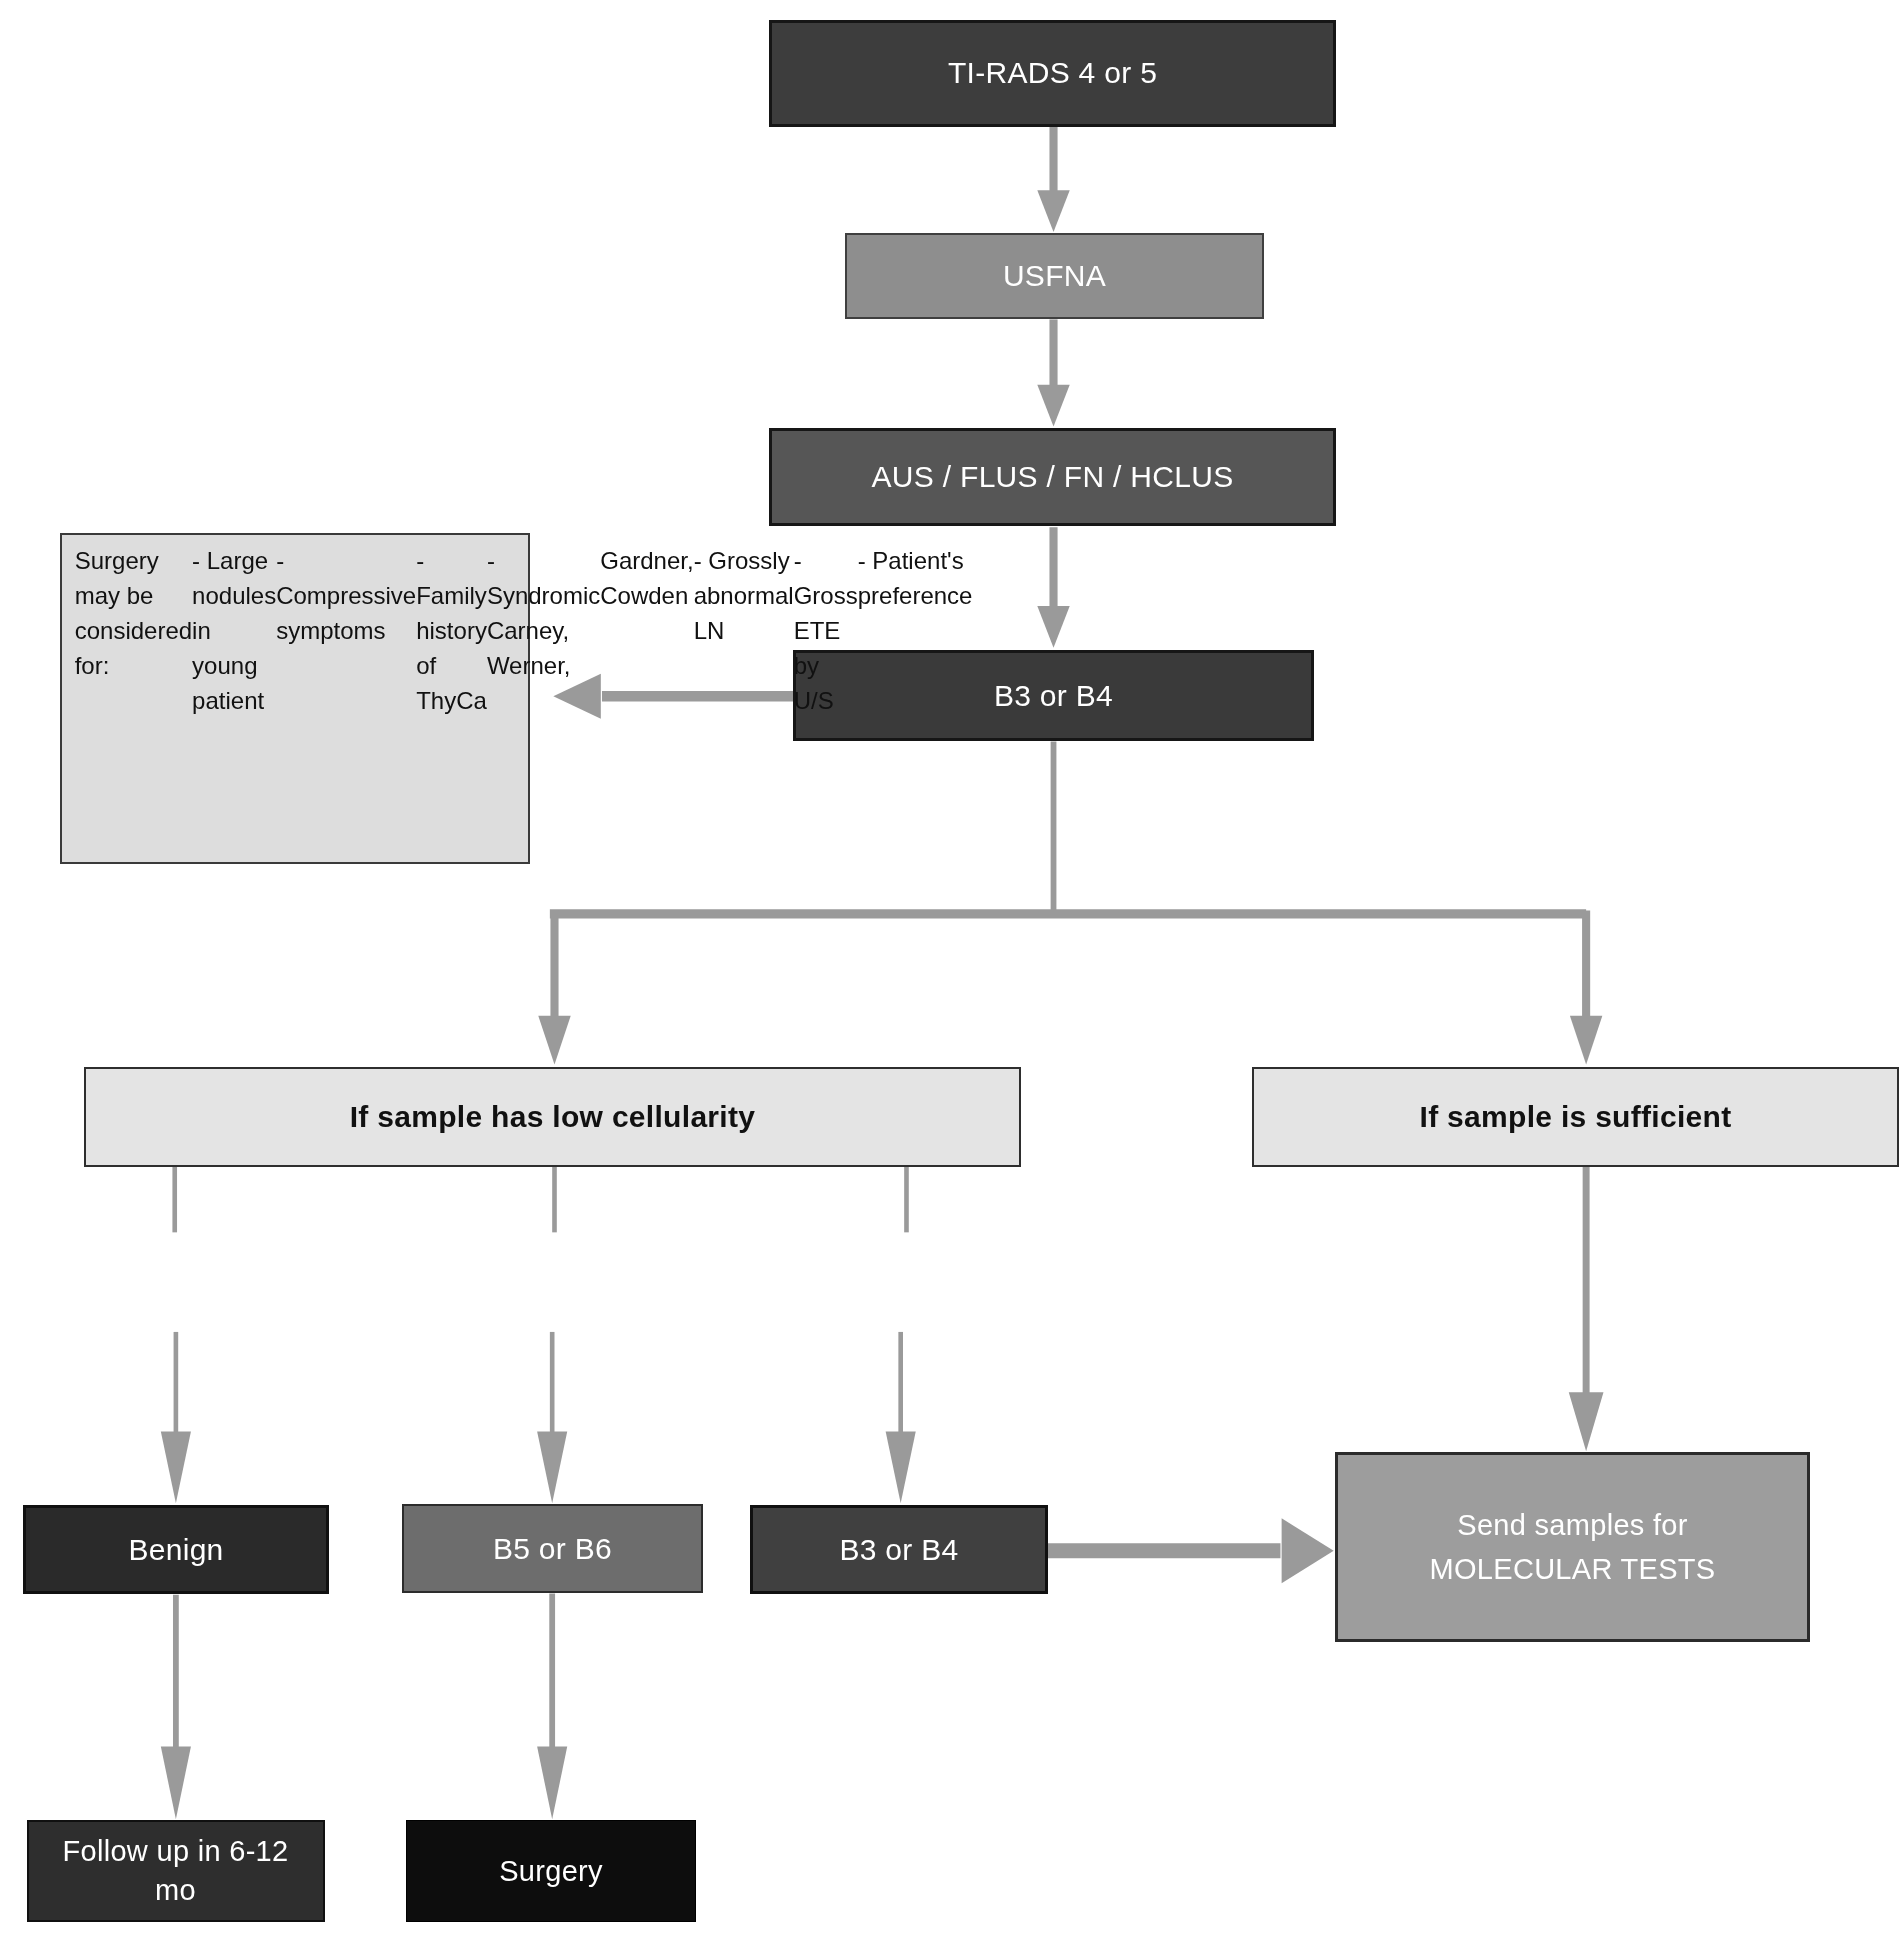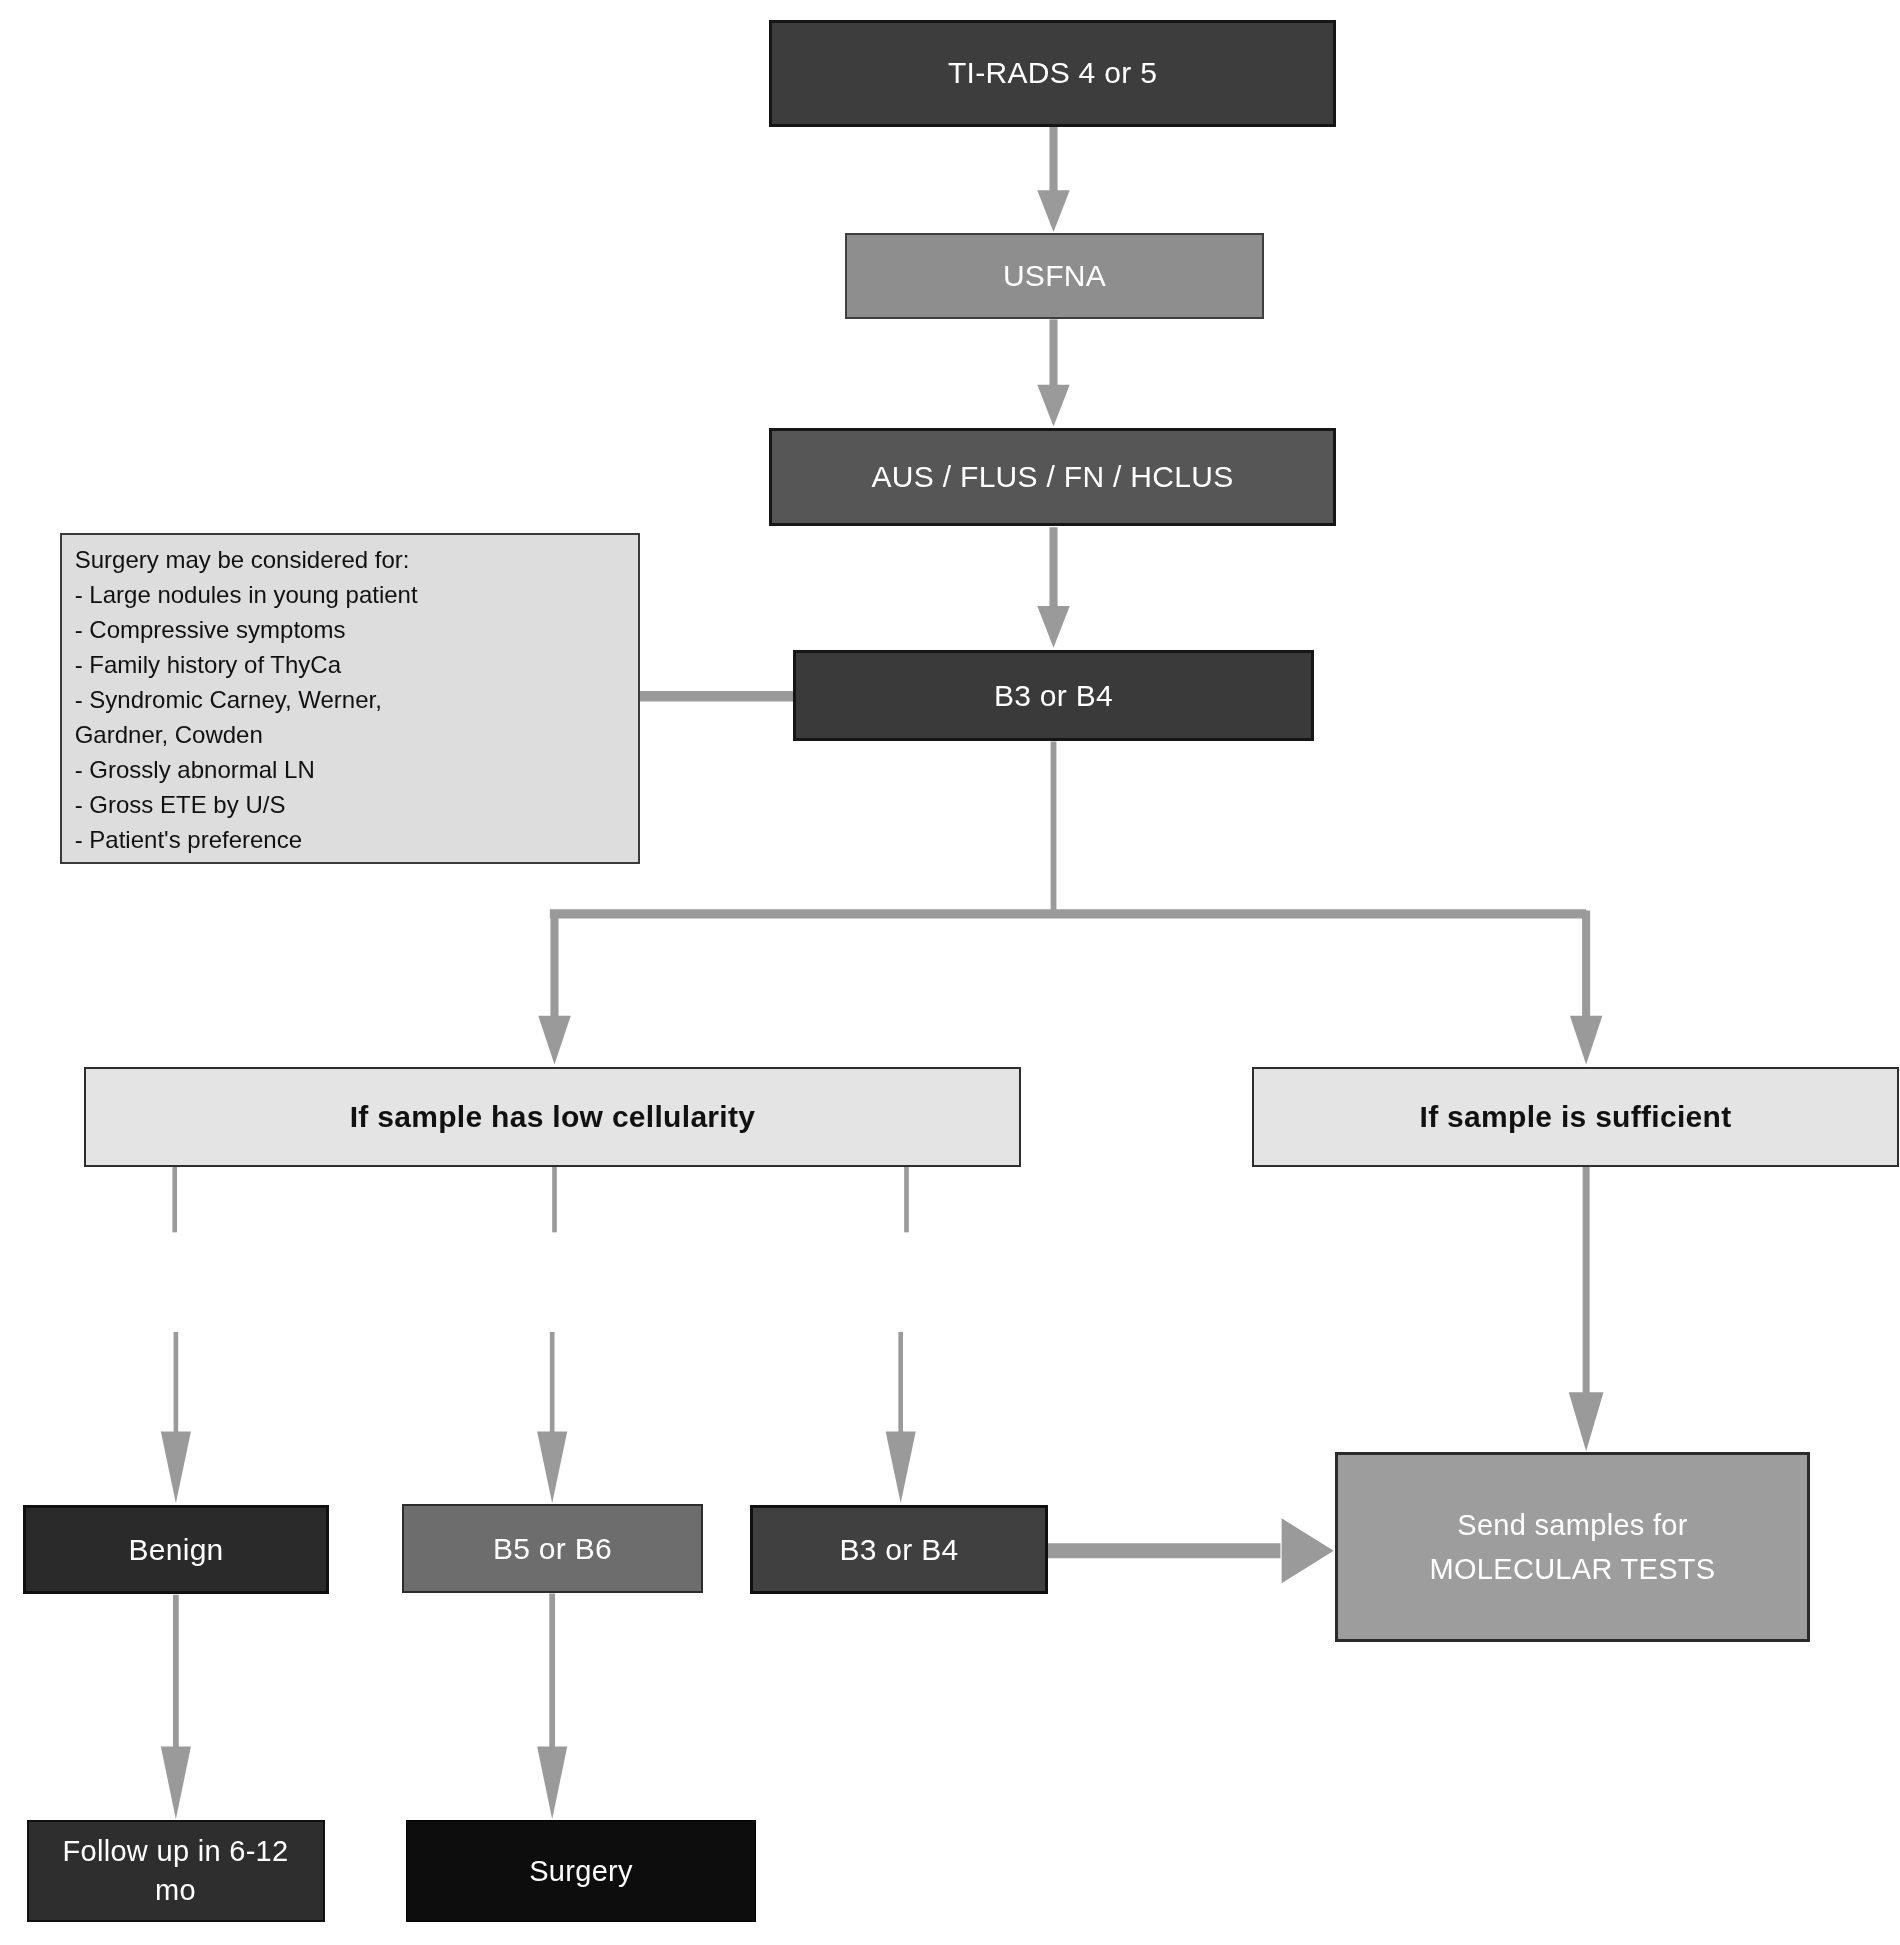--- a/index.html
+++ b/index.html
@@ -23,23 +23,23 @@
 
   #node-tirads{left:761px;top:19.7px;width:567px;height:107px;
     background:var(--tirads_bg);border:3.5px solid var(--border_dark);}
   #node-usfna{left:837px;top:233px;width:419px;height:86px;
     background:var(--usfna_bg);border:2.9px solid #3f3f3f;}
   #node-aus{left:761px;top:428px;width:567px;height:98px;
     background:var(--aus_bg);border:3.5px solid var(--border_dark);}
   #node-b3b4{left:785px;top:650px;width:521px;height:91px;
     background:var(--b3b4_bg);border:3.5px solid var(--border_dark);}
 
-  #node-surgery-note{left:52px;top:533px;width:580px;height:331px;
+  #node-surgery-note{left:52px;top:533px;width:470px;height:331px;
     background:var(--note_bg);border:2.9px solid #3a3a3a;
-    flex-direction:column;align-items:flex-start;justify-content:center;
+    flex-direction:row;align-items:flex-start;justify-content:flex-start;
     text-align:left;padding:8px 5.8px 5.8px 12.7px;
     font-size:24px;line-height:35px;color:var(--text_dark);letter-spacing:0;}
 
   .header-box{background:var(--header_bg);border:2.9px solid #2e2e2e;
     color:var(--text_dark);font-size:30px;font-weight:bold;}
   #node-low-cell{left:76px;top:1067px;width:937px;height:100px;}
   #node-sufficient{left:1244px;top:1067px;width:647px;height:100px;}
 
   #node-repeat{left:80px;top:1231px;width:937px;height:102px;
     background:var(--repeat_bg);border:1.2px solid #7d7d7d;
@@ -51,21 +51,21 @@
     background:var(--b5b6_bg);border:2.9px solid #2c2c2c;}
   #node-b3b4-repeat{left:742px;top:1505px;width:298px;height:89px;
     background:var(--b3b4_repeat_bg);border:3.5px solid #101010;}
 
   #node-molecular{left:1327px;top:1452px;width:475px;height:190px;
     background:var(--molecular_bg);border:3.5px solid #2b2b2b;
     color:var(--text_light);font-size:29px;line-height:44px;}
   #node-followup{left:18.5px;top:1820px;width:298px;height:102px;
     background:var(--followup_bg);border:2.3px solid #101010;
     color:var(--text_light);font-size:29px;line-height:39px;}
-  #node-surgery{left:398px;top:1820px;width:350px;height:102px;
+  #node-surgery{left:398px;top:1820px;width:290px;height:102px;
     background:var(--surgery_bg);border:1.7px solid #000;
     color:var(--text_light);font-size:29px;}
 </style>
 </head>
 <body>
 
 <div id="stage">
 
   <svg id="connectors" width="1900" height="1946" viewBox="0 0 3282 3360">
 

